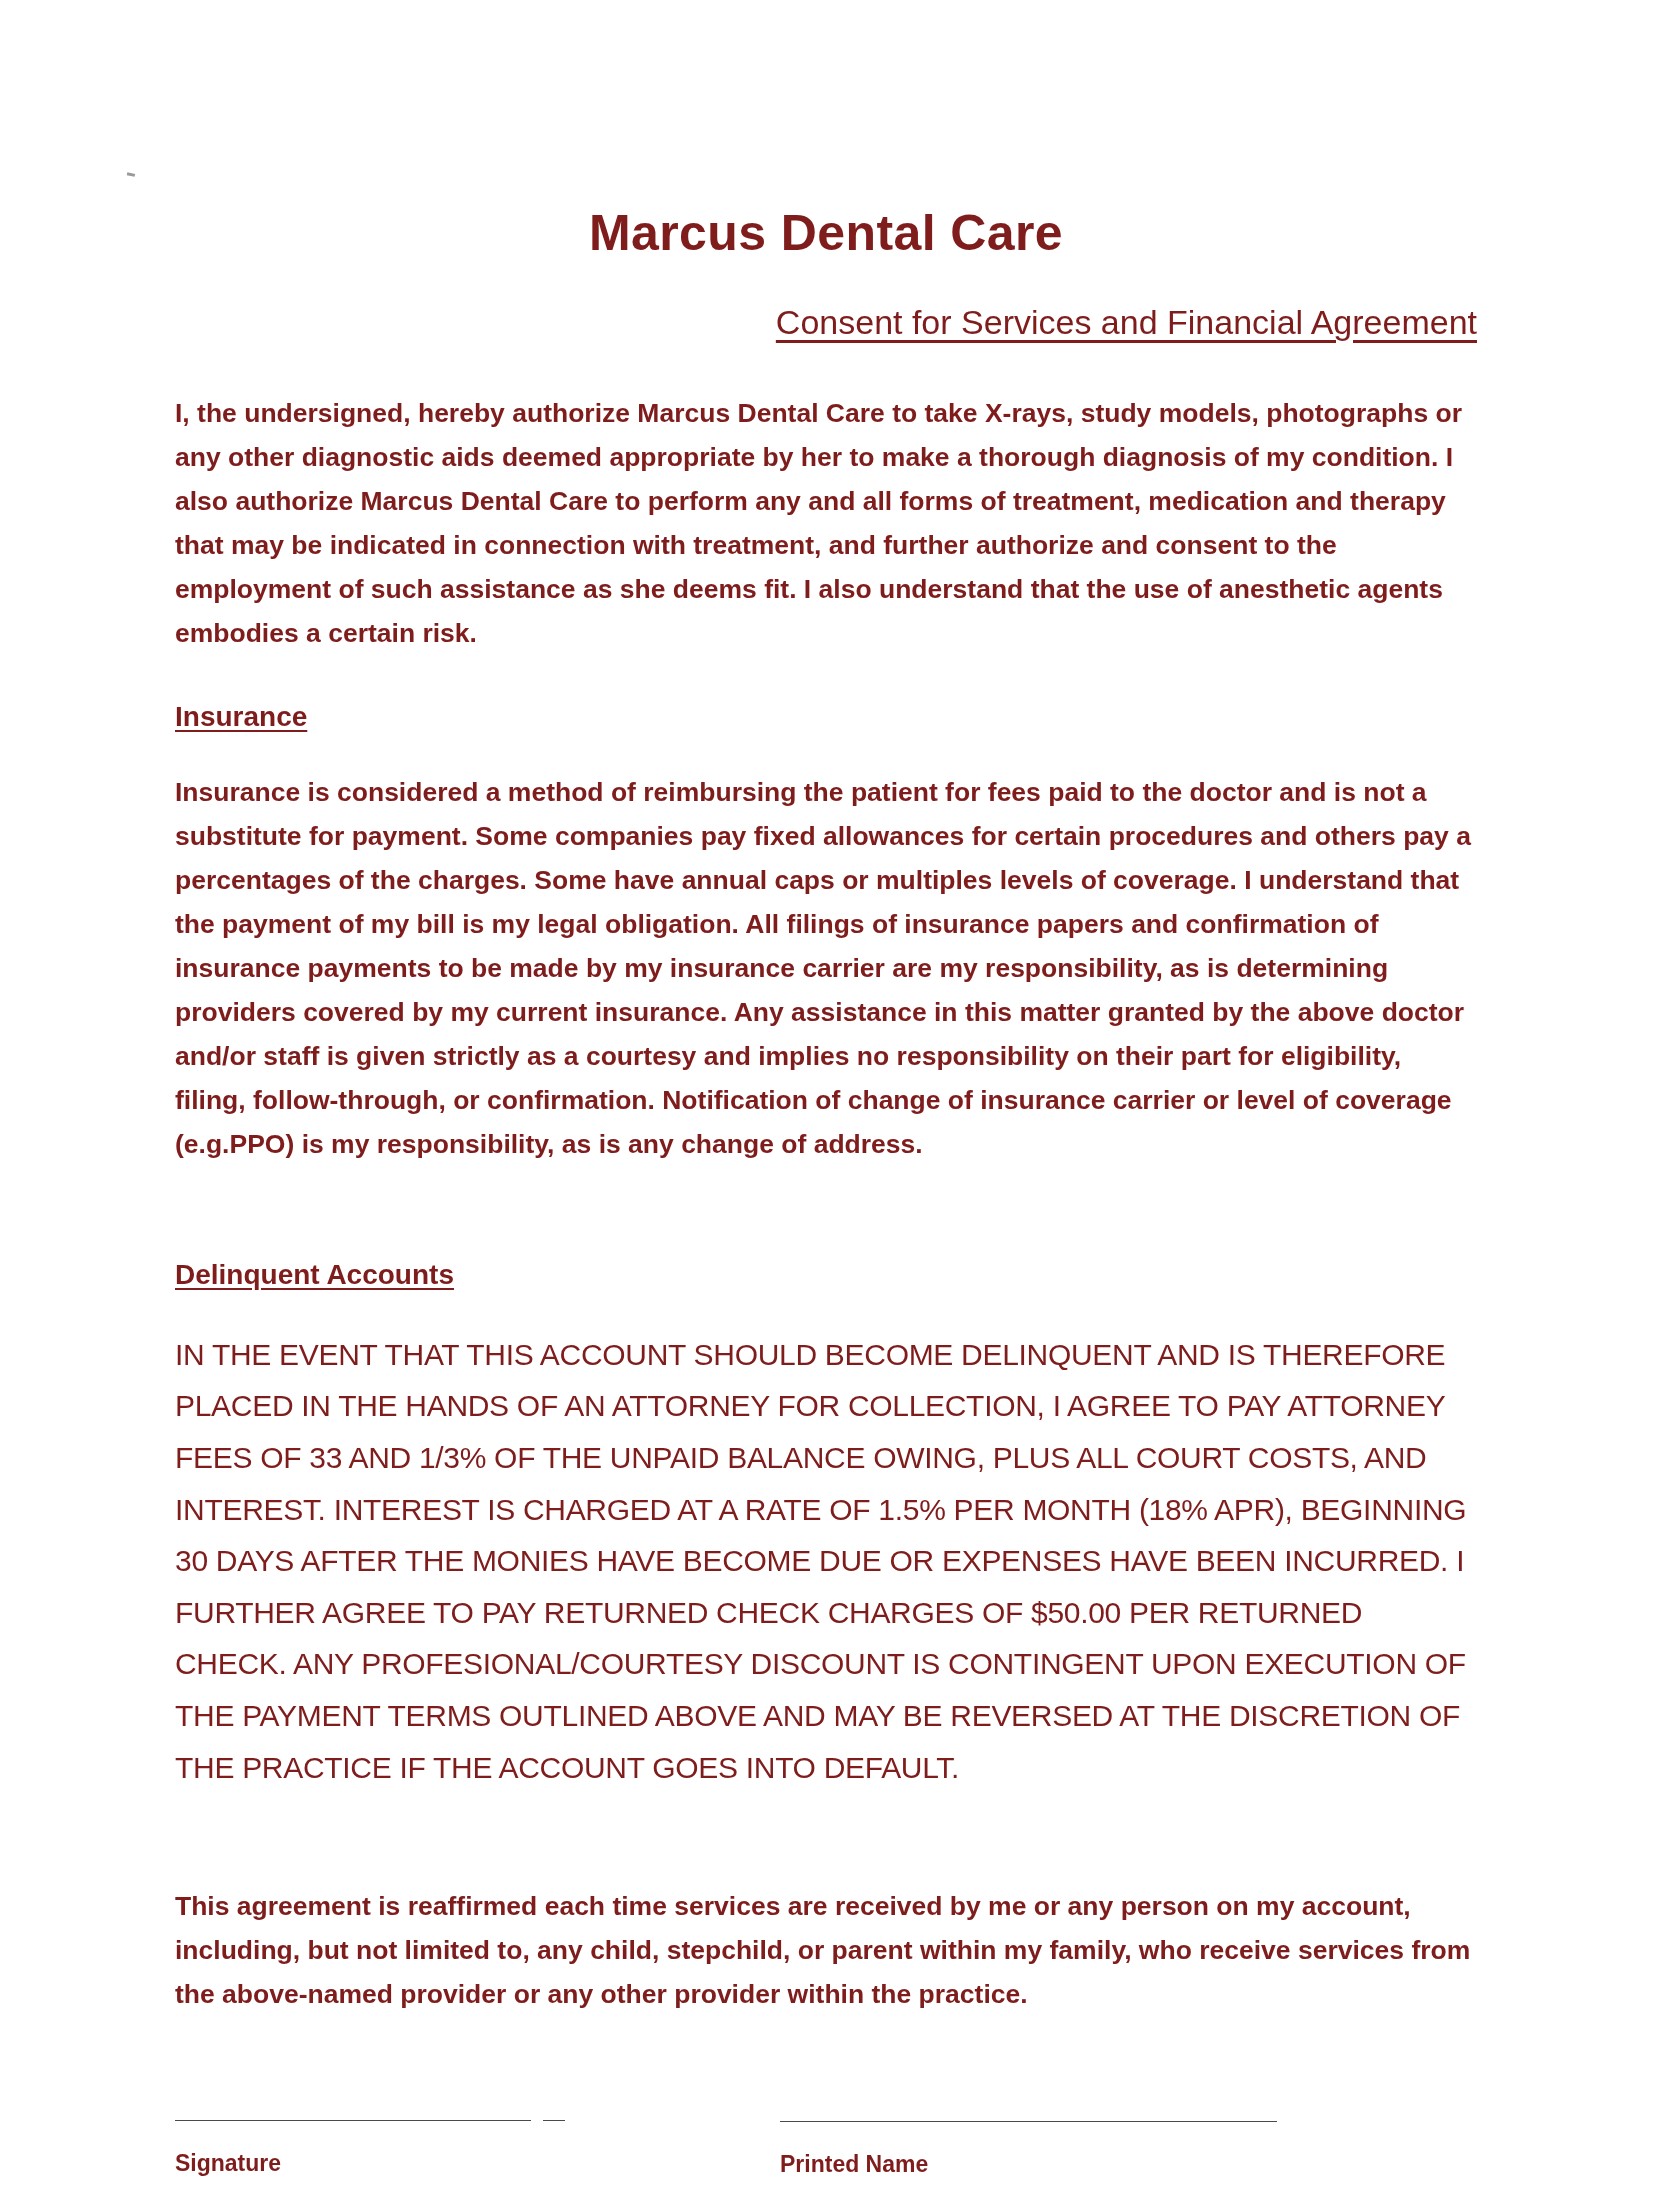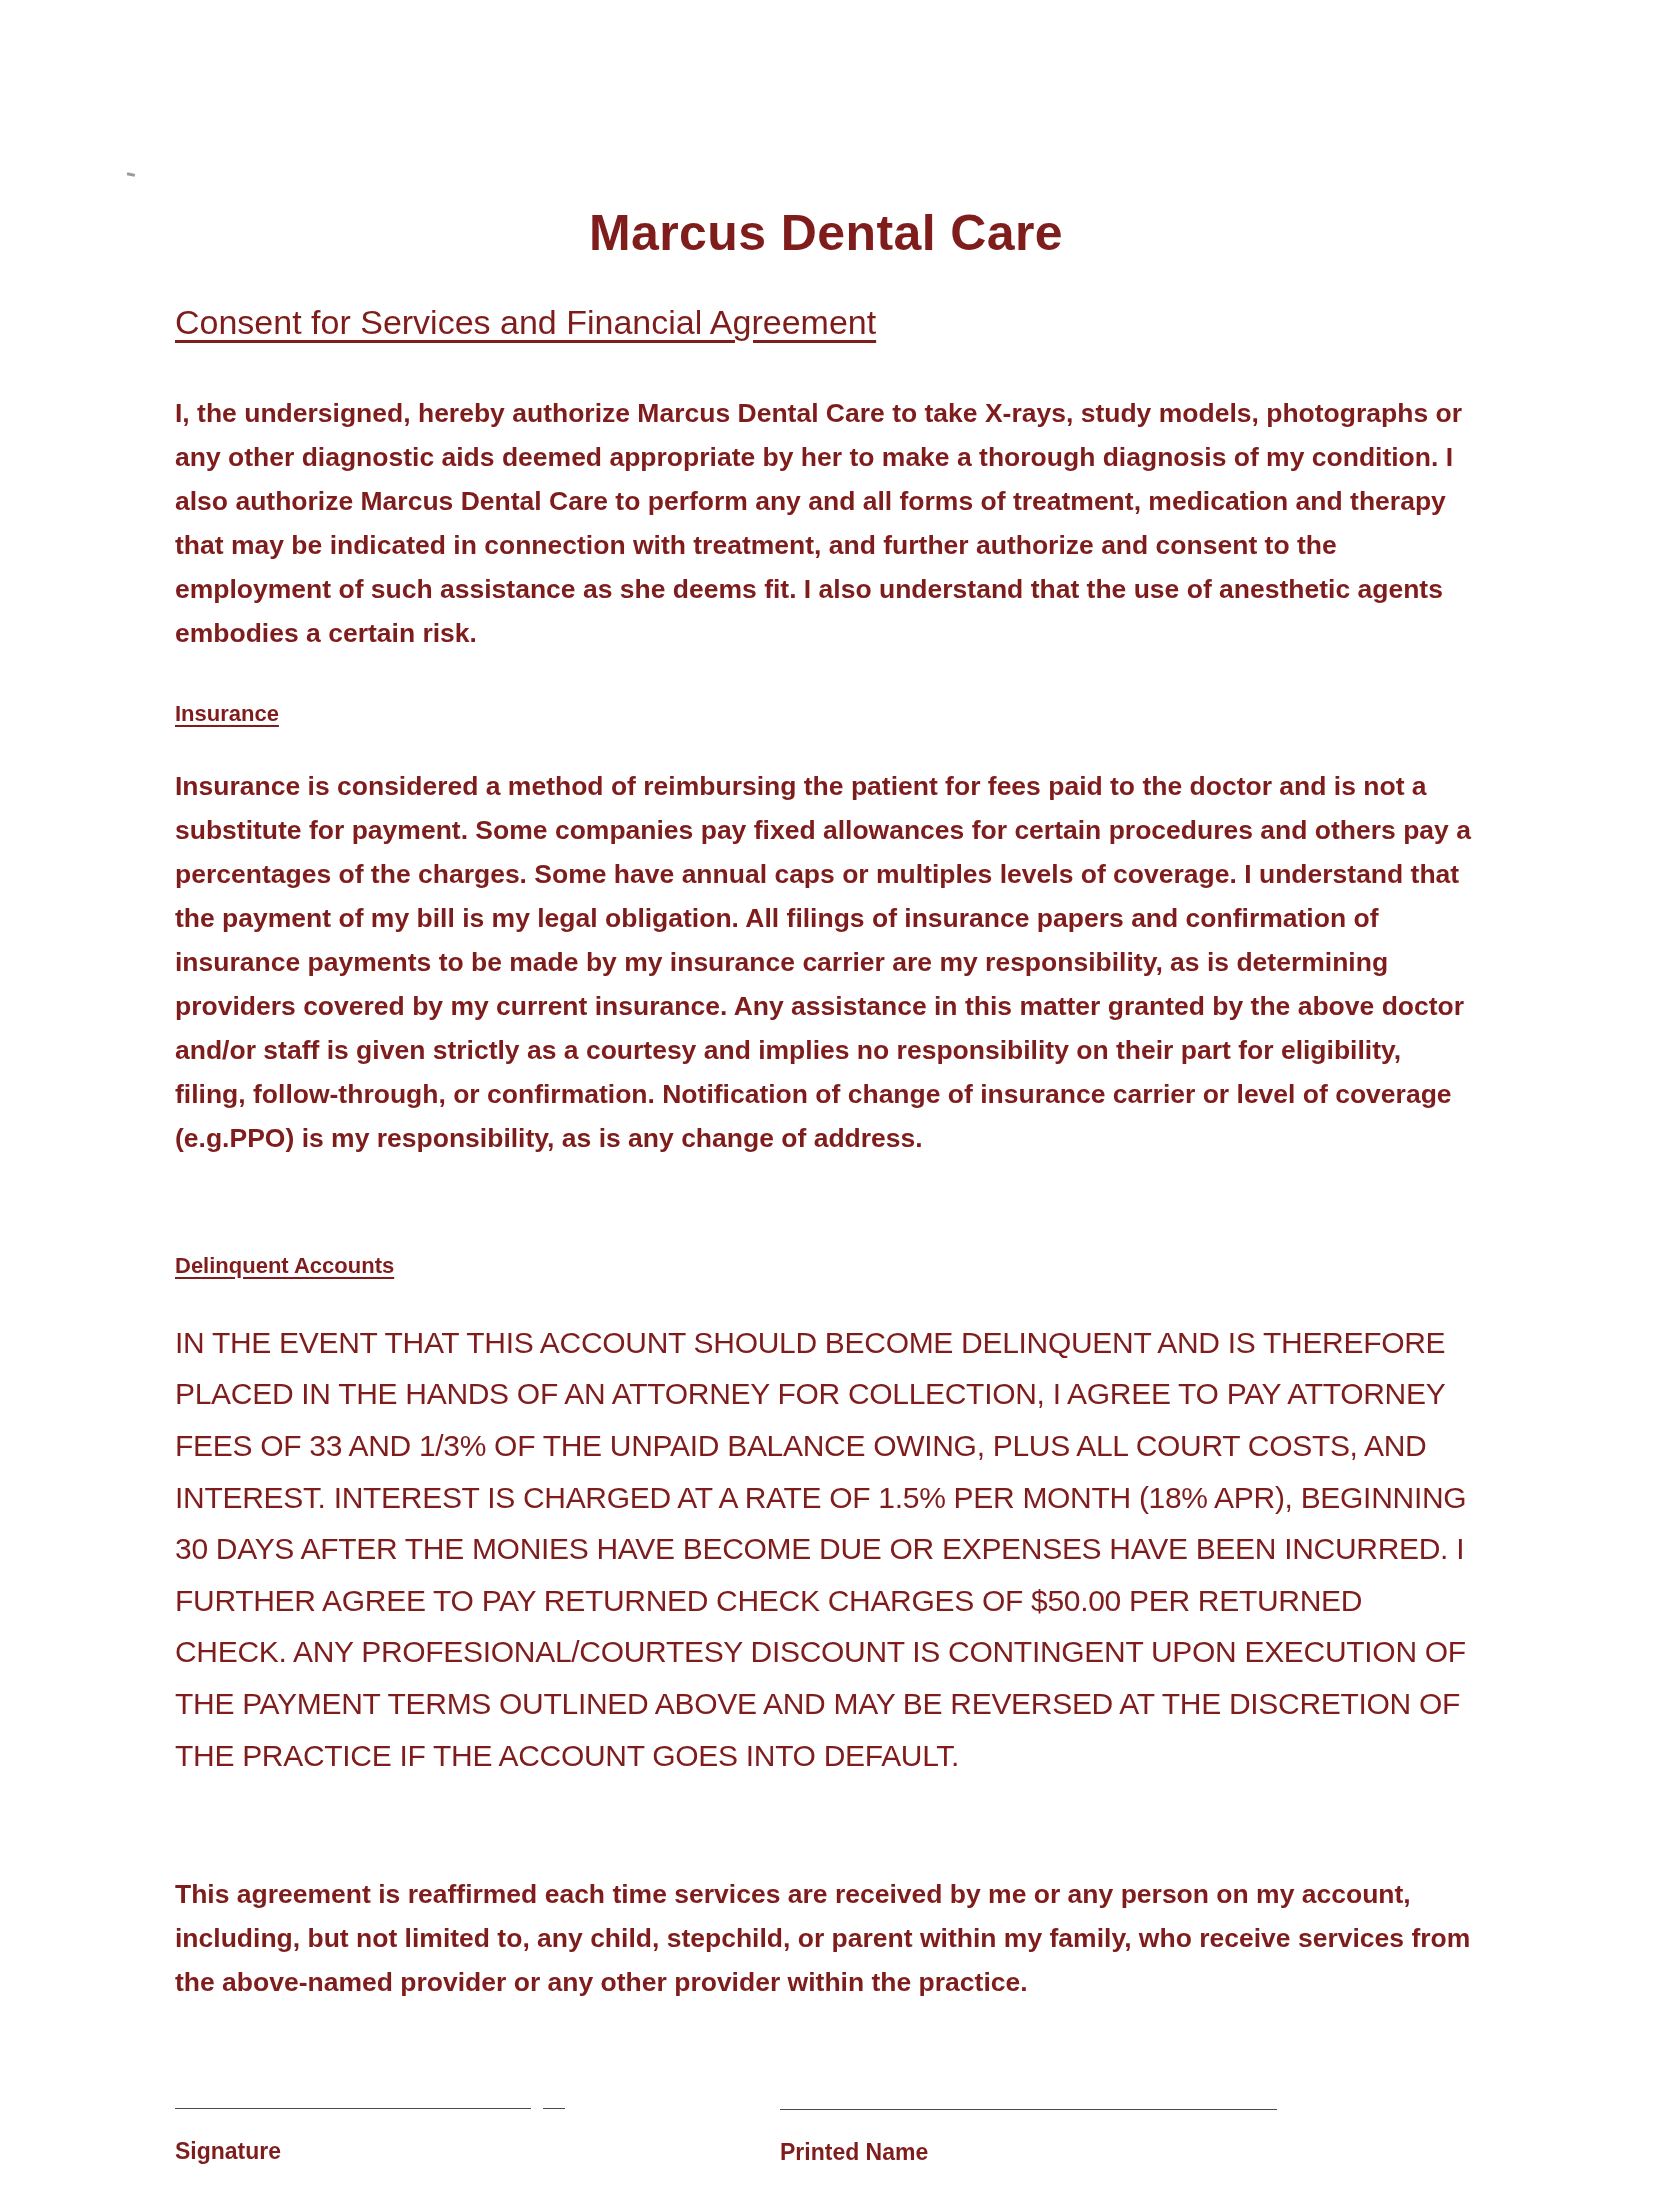--- a/index.html
+++ b/index.html
@@ -29,36 +29,36 @@
     transform: rotate(12deg);
   }
   .doc-title {
     text-align: center;
     font-size: 50px;
     font-weight: 700;
     letter-spacing: 0.4px;
     margin: 0 0 41px 0;
   }
   .doc-subtitle {
-    text-align: left;
+    text-align: right;
     font-size: 34px;
     font-weight: 400;
     text-decoration: underline;
     text-underline-offset: 6px;
     margin: 0 0 50px 0;
   }
   .para {
     font-size: 26.5px;
     line-height: 1.66;
     margin: 0 0 45px 0;
     text-align: left;
     font-weight: bold;
   }
   .section-heading {
-    font-size: 22px;
+    font-size: 28px;
     font-weight: 700;
     text-decoration: underline;
     text-underline-offset: 4.3px;
     margin: 0 0 38px 0;
   }
   .section-gap-large {
     margin-top: 92px;
   }
   .caps-para {
     font-size: 30px;

